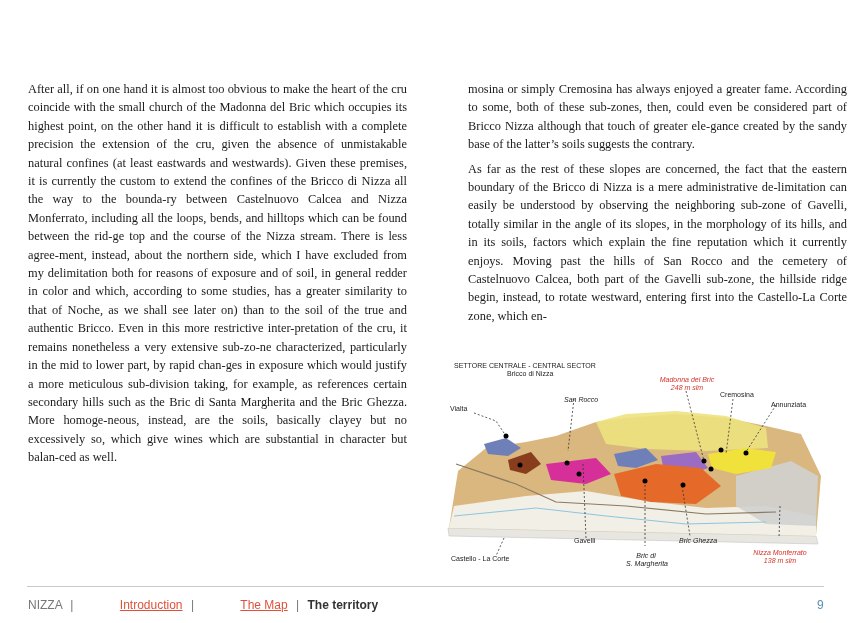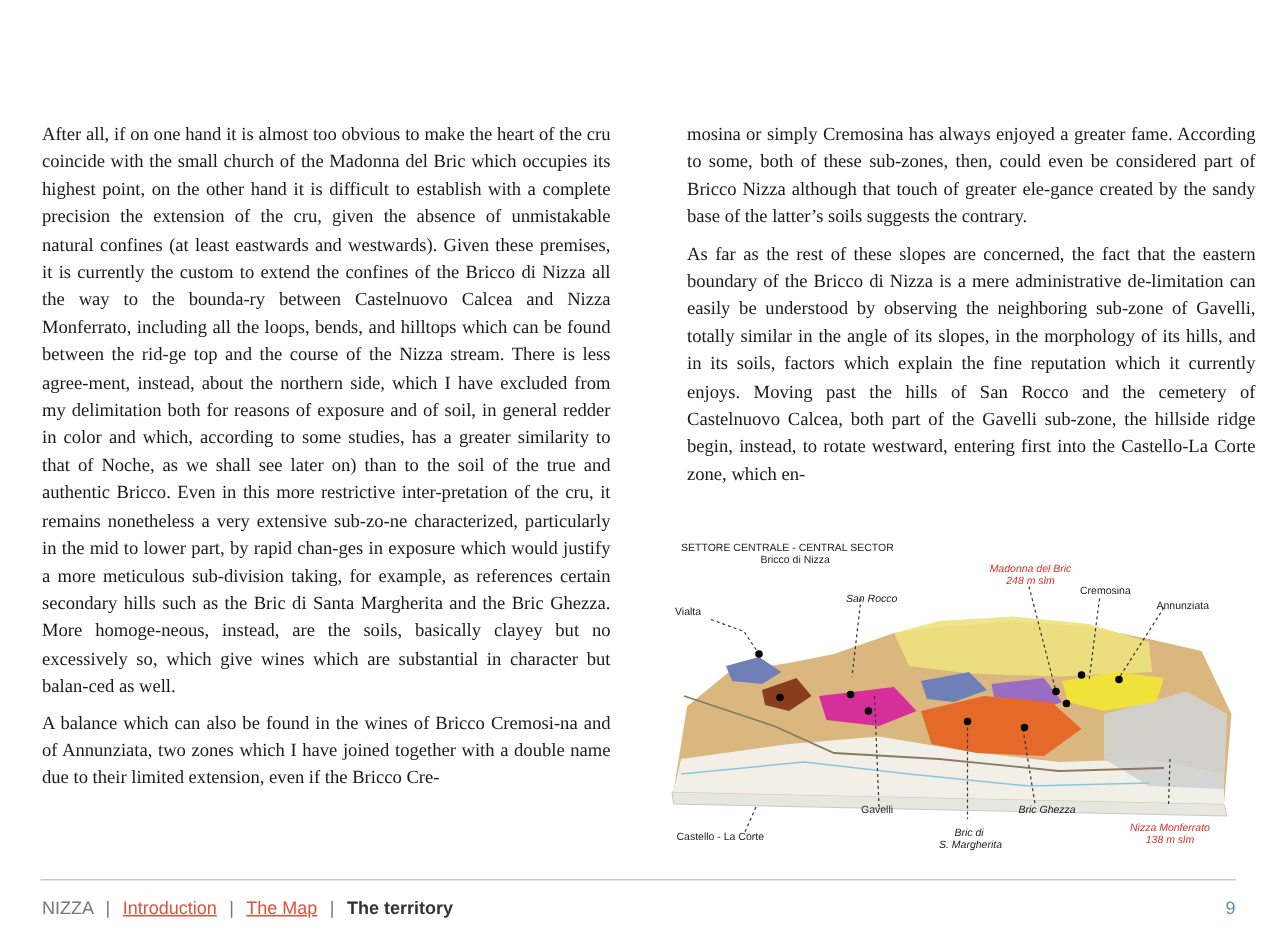--- a/index.html
+++ b/index.html
@@ -1,44 +1,43 @@
 <!DOCTYPE html>
 <html><head>
   <meta charset="utf-8">
   <style>
     html, body { margin: 0; padding: 0; background: #ffffff; }
     body { width: 850px; height: 623px; position: relative; overflow: hidden;
            font-family: "Liberation Sans", sans-serif; color: #1a1a1a; }
     .col { position: absolute; top: 80px; width: 379px; font-size: 12.4px; line-height: 18.4px;
            text-align: justify; hyphens: manual; }
     .col.left { left: 28px; }
-    .col.right { left: 458px; }
+    .col.right { left: 468px; }
     .col p { margin: 0 0 6px 0; font-family: Liberation Serif, serif; }
 
     .map { position: absolute; left: 446px; top: 356px; width: 380px; height: 215px; }
     .map svg { display: block; }
     .map-label { position: absolute; font-size: 7px; line-height: 8px; color: #222; white-space: nowrap; }
     .map-label.it { font-style: italic; }
     .map-label.red { color: #d6322a; font-style: italic; text-align: center; }
     .map-label.center { text-align: center; }
 
     .footer-rule { position: absolute; left: 27px; top: 586px; width: 797px; height: 0;
                    border-top: 1px solid #c9c9c9; }
     .footer { position: absolute; left: 28px; top: 598px; font-size: 12px; color: #777; }
     .footer .sep { margin: 0 5px; color: #777; }
-    .footer a { color: #e0513a; text-decoration: underline; }
+    .footer a { color: #e0513a; text-decoration: underline; margin-left: 38px; }
     .footer .current { color: #333; font-weight: bold; margin-top: 36px; }
     .page-num { position: absolute; left: 817px; top: 598px; font-size: 12px; color: #5b8fb0; }
   </style>
 </head>
 <body>
 
 <div class="col left">
   <p>After all, if on one hand it is almost too obvious to make the heart of the cru coincide with the small church of the Madonna del Bric which occupies its highest point, on the other hand it is difficult to establish with a complete precision the extension of the cru, given the absence of unmistakable natural confines (at least eastwards and westwards). Given these premises, it is currently the custom to extend the confines of the Bricco di Nizza all the way to the bounda-ry between Castelnuovo Calcea and Nizza Monferrato, including all the loops, bends, and hilltops which can be found between the rid-ge top and the course of the Nizza stream. There is less agree-ment, instead, about the northern side, which I have excluded from my delimitation both for reasons of exposure and of soil, in general redder in color and which, according to some studies, has a greater similarity to that of Noche, as we shall see later on) than to the soil of the true and authentic Bricco. Even in this more restrictive inter-pretation of the cru, it remains nonetheless a very extensive sub-zo-ne characterized, particularly in the mid to lower part, by rapid chan-ges in exposure which would justify a more meticulous sub-division taking, for example, as references certain secondary hills such as the Bric di Santa Margherita and the Bric Ghezza. More homoge-neous, instead, are the soils, basically clayey but no excessively so, which give wines which are substantial in character but balan-ced as well.</p>
-  <p>A balance which can also be found in the wines of Bricco Cremosi-na and of Annunziata, two zones which I have joined together with a double name due to their limited extension, even if the Bricco Cre-</p>
 </div>
 
 <div class="col right">
   <p>mosina or simply Cremosina has always enjoyed a greater fame. According to some, both of these sub-zones, then, could even be considered part of Bricco Nizza although that touch of greater ele-gance created by the sandy base of the latter’s soils suggests the contrary.</p>
   <p>As far as the rest of these slopes are concerned, the fact that the eastern boundary of the Bricco di Nizza is a mere administrative de-limitation can easily be understood by observing the neighboring sub-zone of Gavelli, totally similar in the angle of its slopes, in the morphology of its hills, and in its soils, factors which explain the fine reputation which it currently enjoys. Moving past the hills of San Rocco and the cemetery of Castelnuovo Calcea, both part of the Gavelli sub-zone, the hillside ridge begin, instead, to rotate westward, entering first into the Castello-La Corte zone, which en-</p>
 </div>
 
 <div class="map">
   <svg width="380" height="215" viewBox="0 0 380 215">
 

